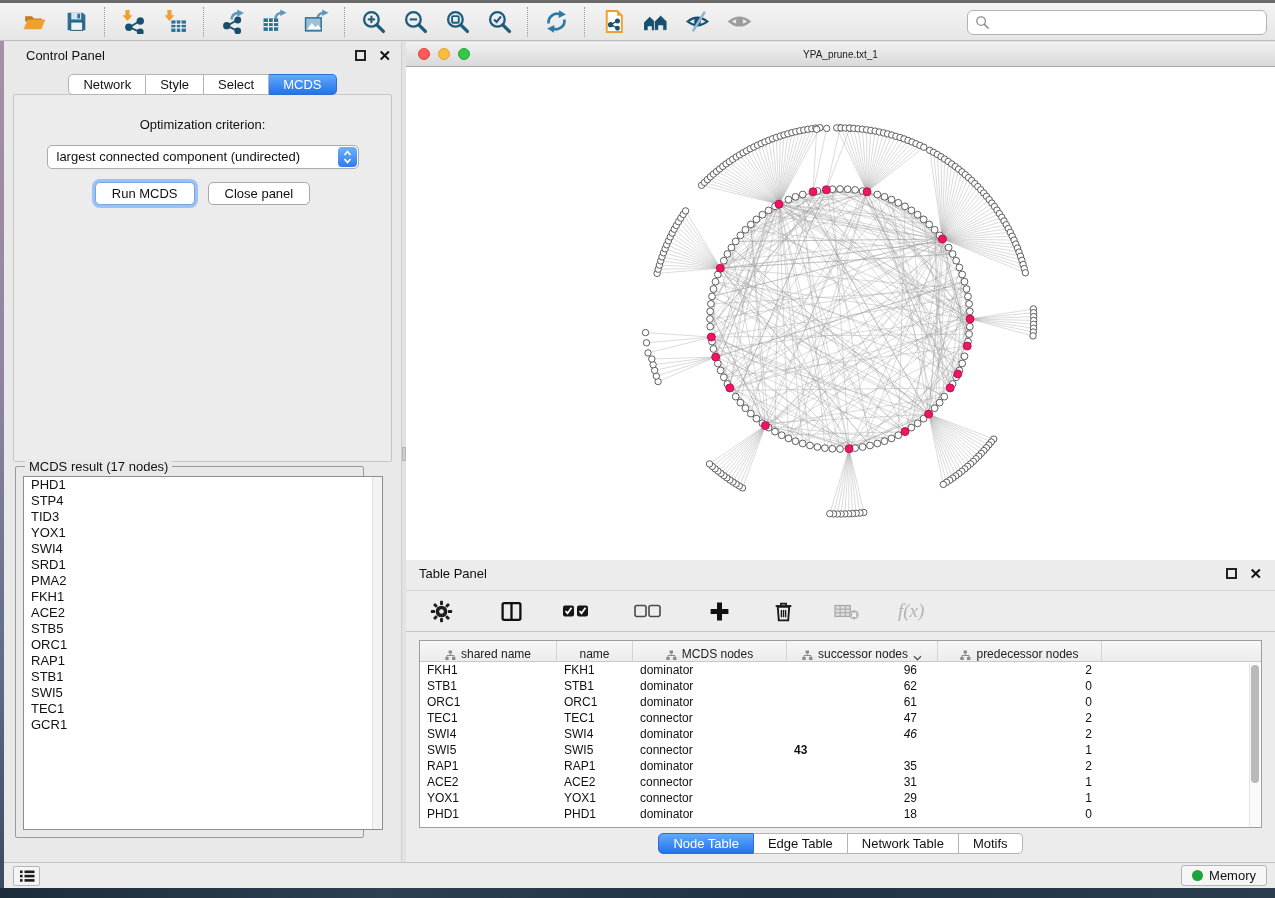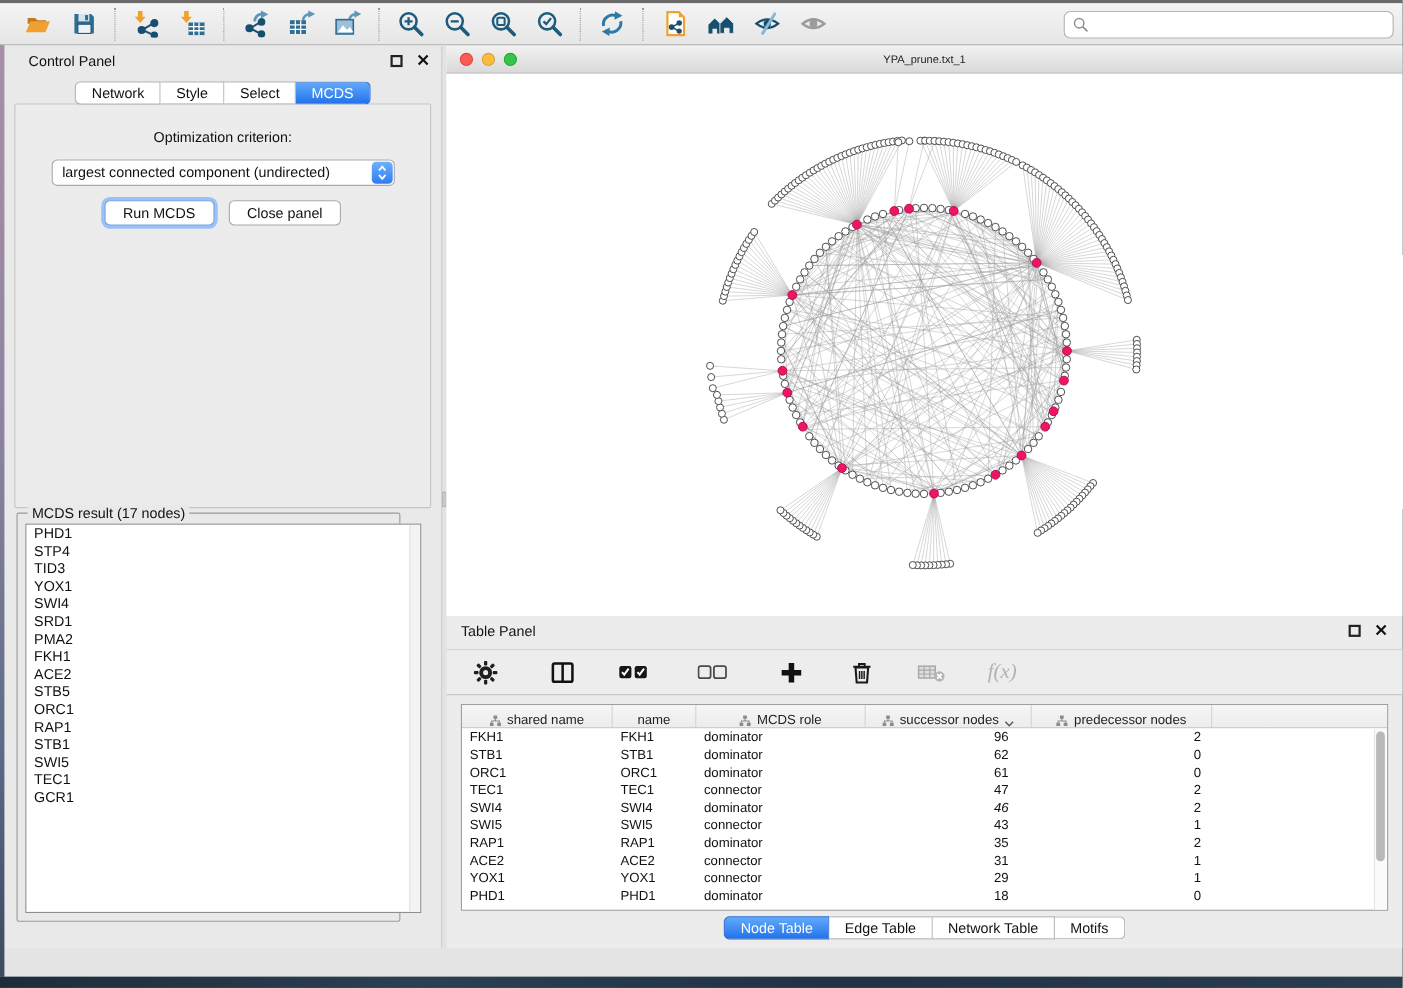--- a/index.html
+++ b/index.html
@@ -1183,21 +1183,21 @@
             <svg viewBox="0 0 11 11" width="11" height="11">
               <g fill="#8a8a8a">
                 <rect x="3.6" y="0.5" width="3.4" height="3"></rect>
                 <rect x="0.3" y="7" width="3.4" height="3"></rect>
                 <rect x="7" y="7" width="3.4" height="3"></rect>
               </g>
               <g stroke="#8a8a8a" stroke-width="1" fill="none">
                 <path d="M5.3 3.5 v2 M2 7 v-1.5 h7 V7"></path>
               </g>
             </svg>
-            <span>MCDS role</span>
+            <span>MCDS nodes</span>
           </div>
           <div class="grid-hcell" style="width: 151px;">
             <svg viewBox="0 0 11 11" width="11" height="11">
               <g fill="#8a8a8a">
                 <rect x="3.6" y="0.5" width="3.4" height="3"></rect>
                 <rect x="0.3" y="7" width="3.4" height="3"></rect>
                 <rect x="7" y="7" width="3.4" height="3"></rect>
               </g>
               <g stroke="#8a8a8a" stroke-width="1" fill="none">
                 <path d="M5.3 3.5 v2 M2 7 v-1.5 h7 V7"></path>
@@ -1256,21 +1256,21 @@
             <div class="grid-cell" style="width: 137px; text-align: left;">SWI4</div>
             <div class="grid-cell" style="width: 76px; text-align: left;">SWI4</div>
             <div class="grid-cell" style="width: 154px; text-align: left;">dominator</div>
             <div class="grid-cell" style="width: 151px; text-align: right; padding-right: 21px; font-style: italic;">46</div>
             <div class="grid-cell" style="width: 164px; text-align: right; padding-right: 10px;">2</div>
           </div>
           <div class="grid-row">
             <div class="grid-cell" style="width: 137px; text-align: left;">SWI5</div>
             <div class="grid-cell" style="width: 76px; text-align: left;">SWI5</div>
             <div class="grid-cell" style="width: 154px; text-align: left;">connector</div>
-            <div class="grid-cell" style="width: 151px; text-align: right; padding-right: 21px;">43</div>
+            <div class="grid-cell" style="width: 151px; padding-right: 21px; font-weight: bold;">43</div>
             <div class="grid-cell" style="width: 164px; text-align: right; padding-right: 10px;">1</div>
           </div>
           <div class="grid-row">
             <div class="grid-cell" style="width: 137px; text-align: left;">RAP1</div>
             <div class="grid-cell" style="width: 76px; text-align: left;">RAP1</div>
             <div class="grid-cell" style="width: 154px; text-align: left;">dominator</div>
             <div class="grid-cell" style="width: 151px; text-align: right; padding-right: 21px;">35</div>
             <div class="grid-cell" style="width: 164px; text-align: right; padding-right: 10px;">2</div>
           </div>
           <div class="grid-row">
@@ -1301,16 +1301,34 @@
     </div>
 
     <div class="tp-tabs" id="tp-tabs">
         <div class="seg-tab active">Node Table</div>
         <div class="seg-tab">Edge Table</div>
         <div class="seg-tab">Network Table</div>
         <div class="seg-tab">Motifs</div>
       </div>
   </div>
 
+  <div class="status-bar">
+    <div class="status-left-btn">
+      <svg viewBox="0 0 16 14" width="16" height="14">
+        <g fill="#1a1a1a">
+          <rect x="1" y="1.5" width="2.6" height="2.6"></rect>
+            <rect x="5.5" y="1.5" width="10" height="2.6"></rect>
+          <rect x="1" y="5.8" width="2.6" height="2.6"></rect>
+            <rect x="5.5" y="5.8" width="10" height="2.6"></rect>
+          <rect x="1" y="10.1" width="2.6" height="2.6"></rect>
+            <rect x="5.5" y="10.1" width="10" height="2.6"></rect>
+        </g>
+      </svg>
+    </div>
+    <div class="memory-btn">
+      <span class="memory-dot" id="memory-dot" style="background: rgb(31, 163, 60);"></span>
+      <span class="memory-label">Memory</span>
+    </div>
+  </div>
 
   <div class="left-strip"></div>
   <div class="wallpaper-bottom"></div>
 </div>
 
 </body></html>

